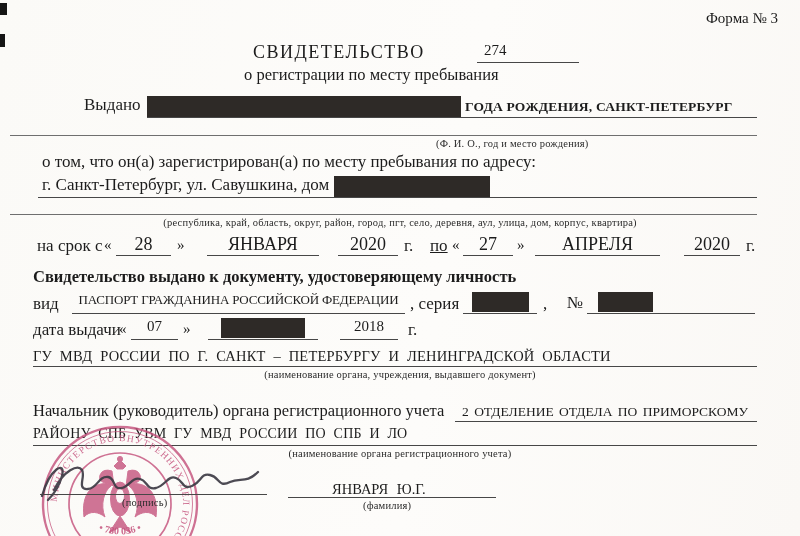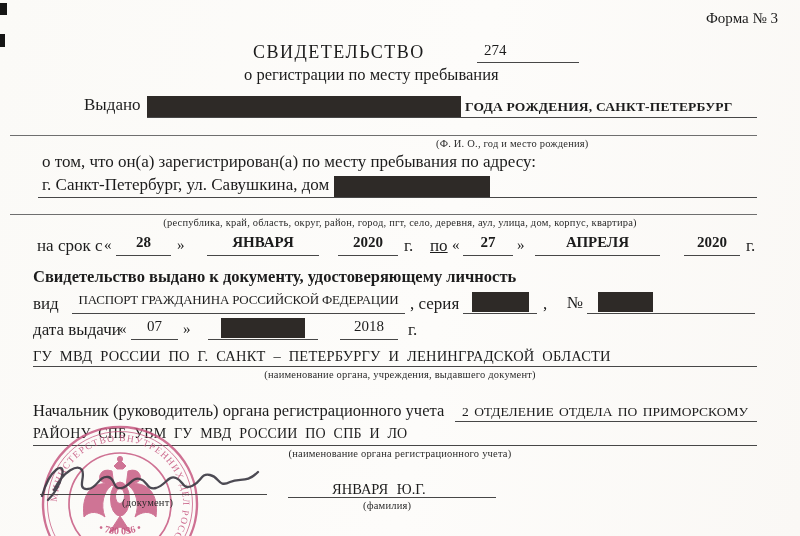--- a/index.html
+++ b/index.html
@@ -9,21 +9,21 @@
     font-family:"Liberation Serif","DejaVu Serif",serif;color:#1c1c1c;
   }
   .abs{position:absolute;white-space:nowrap;}
   .rule{position:absolute;height:1px;background:#6f6f6f;}
   .rule-dark{position:absolute;height:1px;background:#474747;}
   .caption{font-size:10.5px;color:#2b2b2b;letter-spacing:0.2px;}
   .center-cap{left:0;width:100%;text-align:center;}
   .main{font-size:17px;}
   .caps{font-size:14px;letter-spacing:0.2px;word-spacing:4px;}
   .cell{position:absolute;border-bottom:1px solid #474747;text-align:center;}
-  .val{font-weight:bold;font-size:15px;}
+  .val{font-weight:normal;font-size:18px;}
   .redact{position:absolute;background:#2e2a27;}
   .redact-in{display:inline-block;background:#2e2a27;vertical-align:bottom;}
   .quote{font-size:15px;}
   .artifact{position:absolute;background:#151515;}
 </style>
 </head>
 <body>
 
 <div id="page">
 
@@ -119,19 +119,19 @@
       <path d="M91,63 C110,60 121,73 118,96 C112,89 103,91 97,96 C102,84 98,70 91,65 Z"></path>
       <path d="M82,95 l-11,17 11,-6 11,6 z"></path>
       <ellipse cx="82" cy="75" rx="4.5" ry="7.5" fill="#fdf4f7" stroke-width="1"></ellipse>
     </g>
   </svg>
 
   <svg class="abs" style="left:36px;top:456px;" width="240" height="52" viewBox="0 0 240 52">
     <path d="M6,40 C14,12 30,4 26,20 C23,31 16,40 12,44 M18,34 C28,14 42,8 46,14 C50,20 40,34 52,33 C62,32 62,20 72,21 C80,22 76,34 86,32 C94,30 96,21 104,23 C112,25 110,34 120,32 C130,29 132,19 140,22 C148,25 146,34 156,30 C166,26 164,17 174,19 C184,21 182,32 194,26 C204,21 210,28 222,16" fill="none" stroke="#3d3b44" stroke-width="2.3" stroke-linecap="round" opacity="0.92"></path>
   </svg>
   <div class="rule-dark" style="left:40px;top:494px;width:227px;"></div>
-  <div class="abs caption" style="left:122px;top:497px;">(документ)</div>
+  <div class="abs caption" style="left:122px;top:497px;">(подпись)</div>
 
   <div class="abs" style="left:332px;top:481px;font-size:14.5px;word-spacing:5px;">ЯНВАРЯ Ю.Г.</div>
   <div class="rule-dark" style="left:288px;top:497px;width:208px;"></div>
   <div class="abs caption" style="left:363px;top:500px;">(фамилия)</div>
 
 </div>
 
 </body></html>

